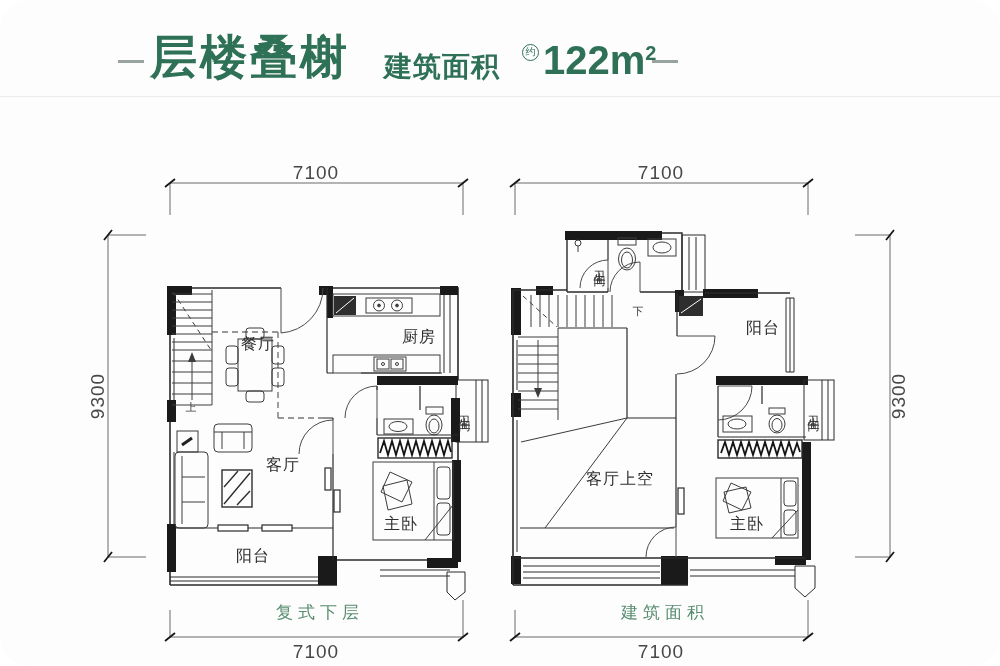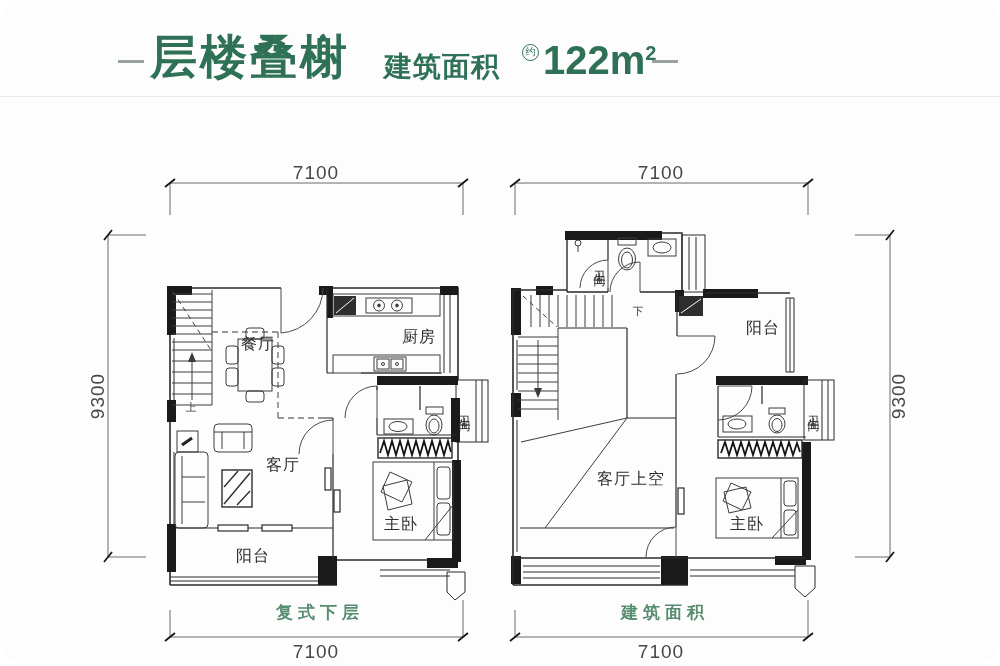--- a/index.html
+++ b/index.html
@@ -18,21 +18,21 @@
   .t-area{position:absolute;left:543px;top:38px;font-size:40px;font-weight:700;color:var(--title-green);}
   .t-area sup{font-size:20px;}
 
   
   .lbl{position:absolute;transform:translate(-50%,-50%);white-space:nowrap;}
   .room{font-size:16px;color:#2e2e2e;letter-spacing:1px;}
   .room-v{position:absolute;transform:translate(-50%,-50%);writing-mode:vertical-rl;
           font-size:12px;letter-spacing:2px;color:#2e2e2e;}
   .dim{font-size:19px;color:var(--dim-gray);letter-spacing:1px;}
   .dim-v{transform:translate(-50%,-50%) rotate(-90deg);}
-  .floor-label{font-size:17px;font-weight:700;letter-spacing:5px;color:var(--floor-label-green);}
+  .floor-label{font-size:17px;font-weight:400;letter-spacing:5px;color:var(--floor-label-green);}
   .small-mark{font-size:11px;color:#3d3d3d;}
   svg{position:absolute;left:0;top:0;}
 </style>
 </head>
 <body>
 
 <div class="page">
   <div class="sep-line"></div>
 
   <div class="t-dash" style="left:118px;"></div>
@@ -334,18 +334,18 @@
   <div class="lbl room" style="left:253px;top:556px;">阳台</div>
   <div class="lbl small-mark" style="left:191px;top:407px;">上</div>
   <div class="lbl floor-label" style="left:320px;top:612px;">复式下层</div>
   <div class="lbl dim" style="left:316px;top:652px;">7100</div>
 
   <div class="lbl dim" style="left:661px;top:173px;">7100</div>
   <div class="lbl dim dim-v" style="left:899px;top:396px;">9300</div>
   <div class="room-v" style="left:599px;top:264px;">卫生间</div>
   <div class="lbl small-mark" style="left:638px;top:311px;">下</div>
   <div class="lbl room" style="left:763px;top:328px;">阳台</div>
-  <div class="lbl room" style="left:620px;top:479px;margin-left:11px;">客厅上空</div>
+  <div class="lbl room" style="left:620px;top:479px;">客厅上空</div>
   <div class="lbl room" style="left:747px;top:524px;">主卧</div>
   <div class="room-v" style="left:813px;top:409px;">卫生间</div>
   <div class="lbl floor-label" style="left:665px;top:612px;">建筑面积</div>
   <div class="lbl dim" style="left:661px;top:652px;">7100</div>
 </div>
 
 </body></html>

